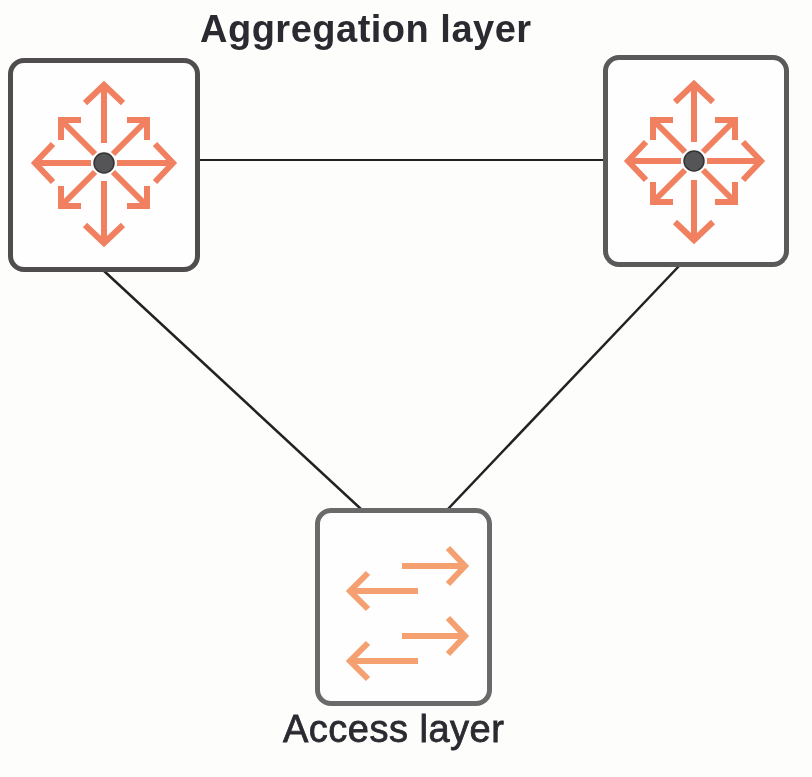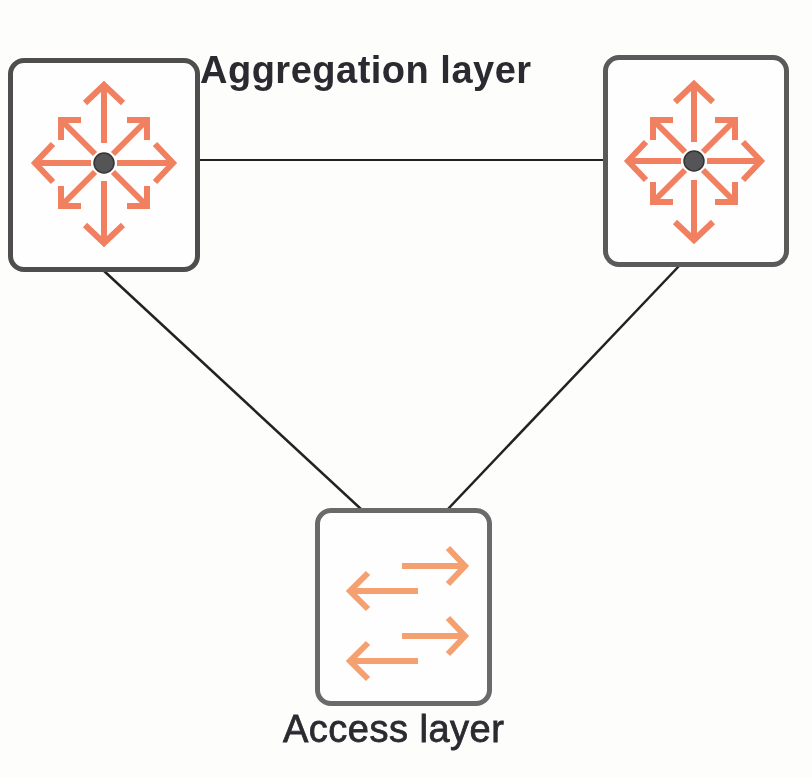--- a/index.html
+++ b/index.html
@@ -1,18 +1,18 @@
 <!DOCTYPE html>
 <html><head>
 <meta charset="utf-8">
 <style>
   html, body { margin: 0; padding: 0; }
   body { width: 812px; height: 777px; background: #fdfdfc; position: relative; overflow: hidden; font-family: "Liberation Sans", sans-serif; }
   .label { position: absolute; font-weight: bold; color: #2a2a30; letter-spacing: 0.5px; white-space: nowrap; }
-  #agg-label { left: 200px; top: 8px; font-size: 38px; margin-top: 41px; }
+  #agg-label { left: 200px; top: 8px; font-size: 38px; }
   #acc-label { left: 283px; top: 708px; font-size: 38px; font-weight: normal; text-align: center; -webkit-text-stroke: 0.8px #2a2a30; }
   svg.links { position: absolute; left: 0; top: 0; }
   .node { position: absolute; box-sizing: border-box; border: 5px solid #4f4d4d; border-radius: 16px; background: #fefefe; }
   .node svg { position: absolute; left: 0; top: 0; width: 100%; height: 100%; }
   #agg-left { left: 8px; top: 58px; width: 192px; height: 214px; }
   #agg-right { left: 603px; top: 55px; width: 186px; height: 212px; border-color: #5a5a5a; }
   #access { left: 315px; top: 508px; width: 177px; height: 198px; border-color: #6a6a6a; }
 </style>
 </head>
 <body>

